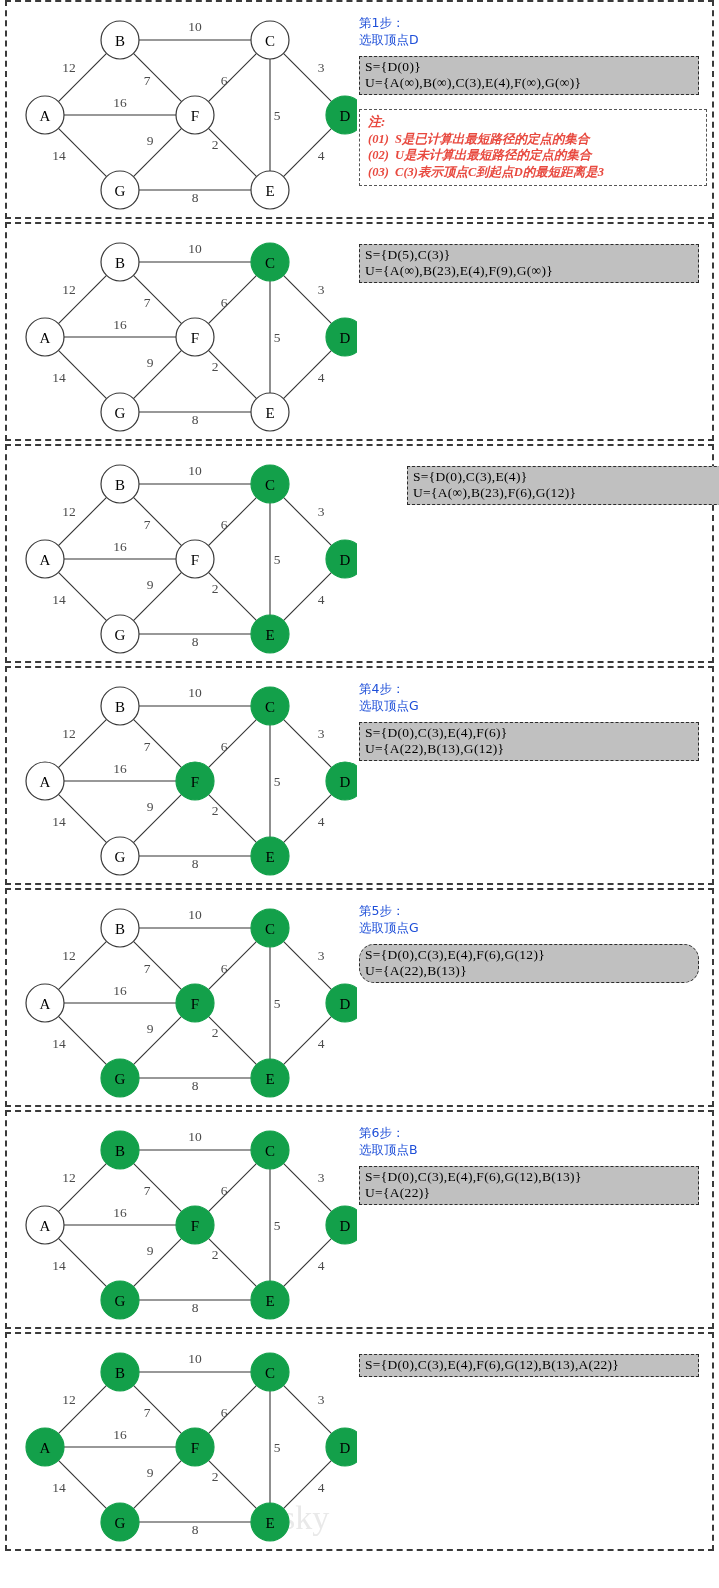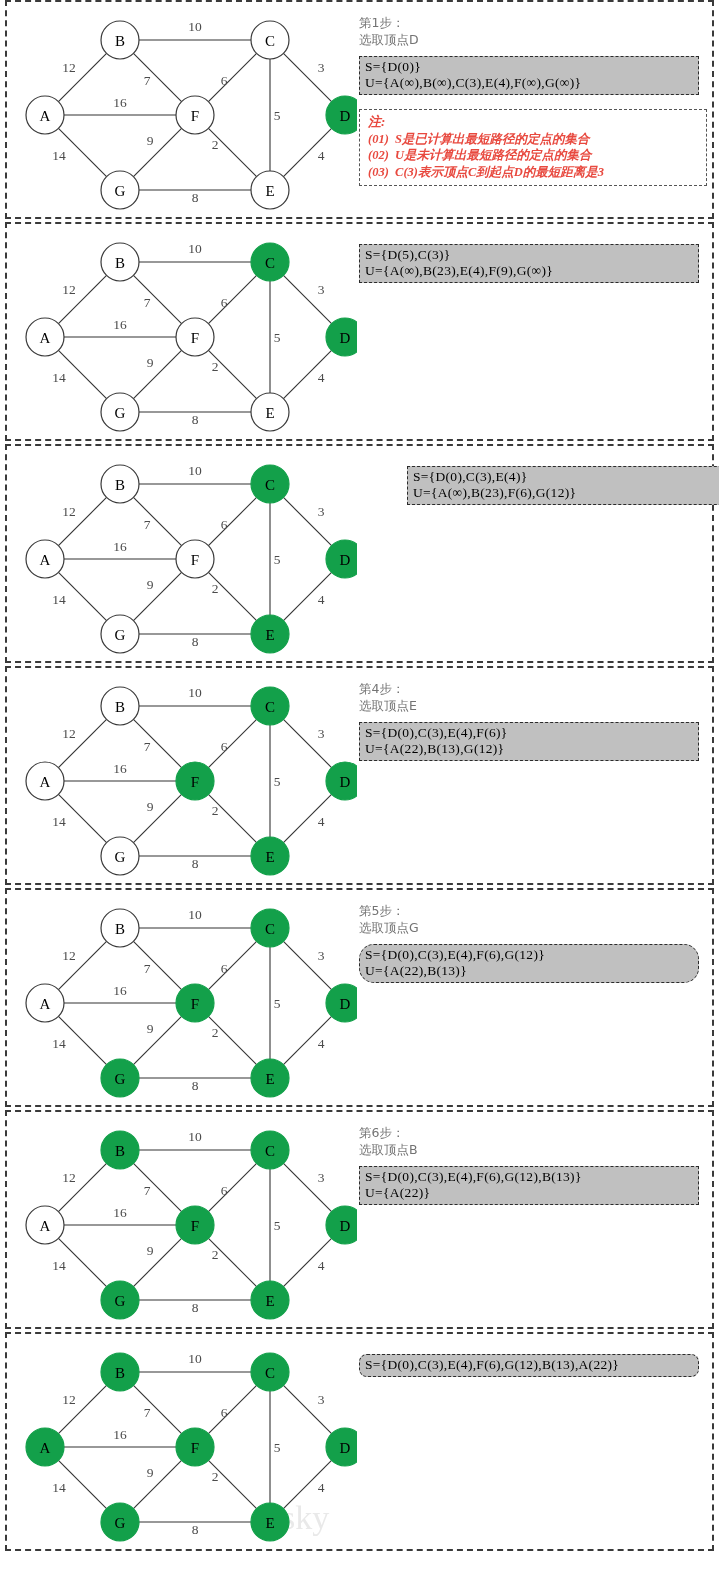--- a/index.html
+++ b/index.html
@@ -39,21 +39,21 @@
   .panel-right {
     position: absolute;
     left: 352px;
     top: 12px;
     width: 352px;
     height: 200px;
   }
   .step-title {
     font-family: "DejaVu Sans", sans-serif;
     font-size: 12.5px;
-    color: #737373;
+    color: #1d4ed8;
     line-height: 17px;
     white-space: pre-line;
     letter-spacing: 0px;
   }
   .su-box {
     margin-top: 8px;
     background: #c0c0c0;
     border: 1.6px dashed #2b2b2b;
     padding: 2px 5px 3px 5px;
     display: inline-block;
@@ -284,21 +284,21 @@
           <text x="188" y="118.5" text-anchor="middle" class="nlabel">F</text>
           <circle cx="338" cy="113" r="19" fill="#13a04a" stroke="#13a04a" stroke-width="1.2"></circle>
           <text x="338" y="118.5" text-anchor="middle" class="nlabel">D</text>
           <circle cx="113" cy="188" r="19" fill="#ffffff" stroke="#3a3a3a" stroke-width="1.2"></circle>
           <text x="113" y="193.5" text-anchor="middle" class="nlabel">G</text>
           <circle cx="263" cy="188" r="19" fill="#13a04a" stroke="#13a04a" stroke-width="1.2"></circle>
           <text x="263" y="193.5" text-anchor="middle" class="nlabel">E</text>
         </svg>
       </div>
       <div class="panel-right"><div class="step-title">第4步：
-选取顶点E</div><div class="su-box" style="min-width: 340px;"><div class="su-line">S={D(0),C(3),E(4),F(6)}</div><div class="su-line">U={A(22),B(13),G(12)}</div></div></div>
+选取顶点G</div><div class="su-box" style="min-width: 340px;"><div class="su-line">S={D(0),C(3),E(4),F(6)}</div><div class="su-line">U={A(22),B(13),G(12)}</div></div></div>
     </div>
     <div class="panel">
       <div class="panel-graph">
         <svg width="350" height="215" viewBox="0 0 350 215">
           <line x1="132" y1="38" x2="244" y2="38" stroke="#333" stroke-width="1.1"></line>
           <line x1="51.4350288425444" y1="99.5649711574556" x2="99.5649711574556" y2="51.4350288425444" stroke="#333" stroke-width="1.1"></line>
           <line x1="126.4350288425444" y1="51.4350288425444" x2="174.5649711574556" y2="99.5649711574556" stroke="#333" stroke-width="1.1"></line>
           <line x1="249.5649711574556" y1="51.4350288425444" x2="201.4350288425444" y2="99.5649711574556" stroke="#333" stroke-width="1.1"></line>
           <line x1="276.4350288425444" y1="51.4350288425444" x2="324.5649711574556" y2="99.5649711574556" stroke="#333" stroke-width="1.1"></line>
           <line x1="263" y1="57" x2="263" y2="169" stroke="#333" stroke-width="1.1"></line>
@@ -422,15 +422,15 @@
           <circle cx="188" cy="113" r="19" fill="#13a04a" stroke="#13a04a" stroke-width="1.2"></circle>
           <text x="188" y="118.5" text-anchor="middle" class="nlabel">F</text>
           <circle cx="338" cy="113" r="19" fill="#13a04a" stroke="#13a04a" stroke-width="1.2"></circle>
           <text x="338" y="118.5" text-anchor="middle" class="nlabel">D</text>
           <circle cx="113" cy="188" r="19" fill="#13a04a" stroke="#13a04a" stroke-width="1.2"></circle>
           <text x="113" y="193.5" text-anchor="middle" class="nlabel">G</text>
           <circle cx="263" cy="188" r="19" fill="#13a04a" stroke="#13a04a" stroke-width="1.2"></circle>
           <text x="263" y="193.5" text-anchor="middle" class="nlabel">E</text>
         </svg>
       </div>
-      <div class="panel-right"><div class="su-box" style="min-width: 340px; border-radius: 8px;"><div class="su-line">S={D(0),C(3),E(4),F(6),G(12),B(13),A(22)}</div></div></div>
+      <div class="panel-right"><div class="su-box" style="min-width: 340px;"><div class="su-line">S={D(0),C(3),E(4),F(6),G(12),B(13),A(22)}</div></div></div>
     </div>
   </div>
 
 </body></html>

